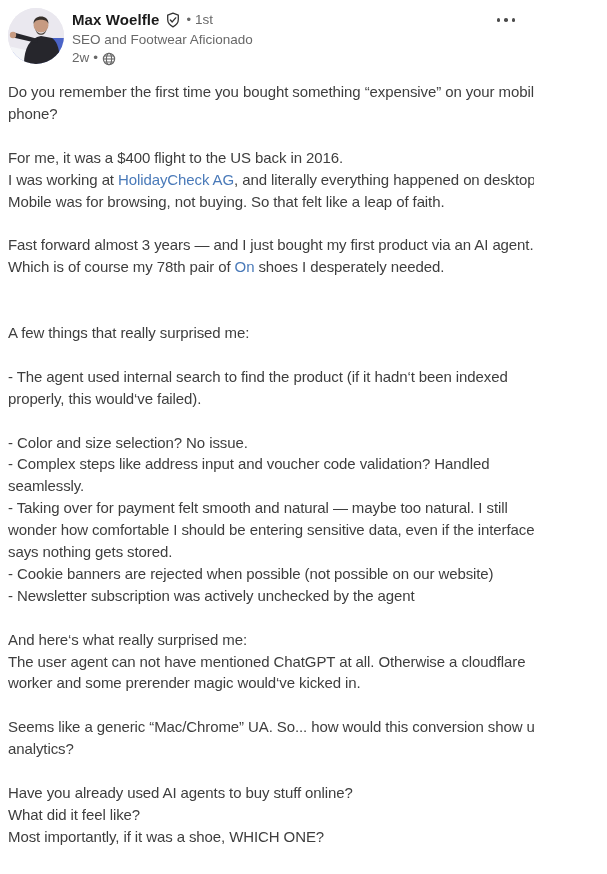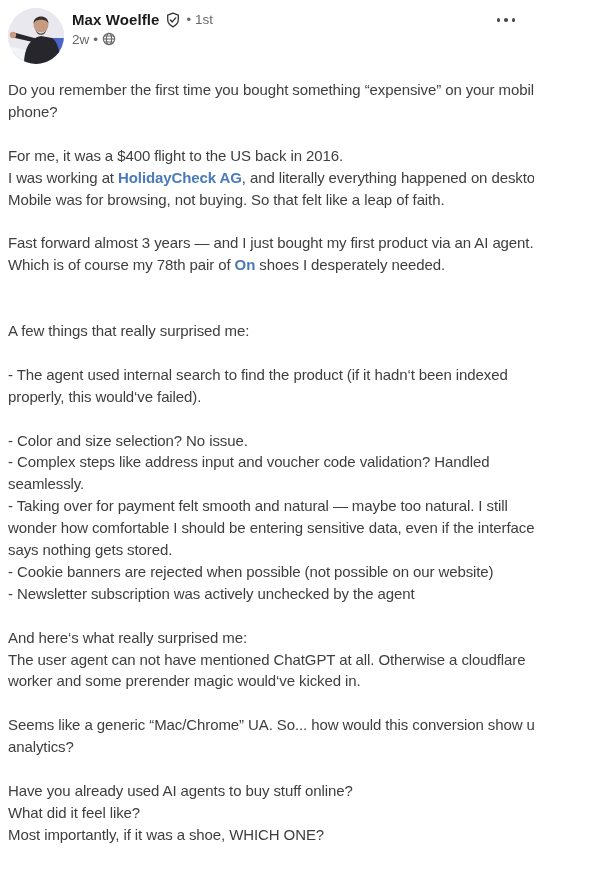--- a/index.html
+++ b/index.html
@@ -44,21 +44,21 @@
   .verified-badge { margin-left: 5px; display: inline-flex; align-items: center; }
   .degree-sep { color: var(--secondary-color); font-size: 13px; margin: 0 4px 0 6px; }
   .degree { color: var(--secondary-color); font-size: 13.5px; text-align: center; }
   .headline {
     color: var(--secondary-color);
     font-size: 13.5px;
     line-height: 17px;
     margin-top: 1px;
   }
   .time-row {
-    display: flex; align-items: flex-start;
+    display: flex; align-items: flex-end;
     color: var(--secondary-color);
     font-size: 13.5px;
     line-height: 17px;
     margin-top: 1px;
   }
   .time-sep { margin: 0 4px; }
   .globe { display: inline-flex; align-items: center; margin-top: 1px; }
 
   .options-btn {
     position: absolute;
@@ -83,21 +83,21 @@
     padding: 0 8px;
     font-size: 15px;
     line-height: 21.9px;
     color: var(--body-color);
     letter-spacing: -0.1px;
     white-space: pre;
     overflow: hidden;
   }
   .post-body a.mention {
     color: var(--link-color);
-    font-weight: bold;
+    font-weight: normal;
     text-decoration: none;
     cursor: pointer;
     text-align: center;
   }
 </style>
 </head>
 <body style="--link-color: #4a7ab9; --body-color: #3e3e3e; --name-color: #1a1a1a; --secondary-color: #686868;">
 
 <div class="post-card">
 
@@ -123,20 +123,21 @@
         <a class="actor-name">Max Woelfle</a>
         <span class="verified-badge">
           <svg width="16" height="16" viewBox="0 0 16 16" fill="none">
             <path d="M8 1.2 L13.3 3.1 V7.6 C13.3 11 11 13.4 8 14.8 C5 13.4 2.7 11 2.7 7.6 V3.1 Z" stroke="#343434" stroke-width="1.3" fill="none" stroke-linejoin="round"></path>
             <path d="M5.4 8.1 L7.2 9.9 L10.7 5.9" stroke="#343434" stroke-width="1.4" fill="none" stroke-linecap="round" stroke-linejoin="round"></path>
           </svg>
         </span>
         <span class="degree-sep">•</span>
         <span class="degree">1st</span>
       </div>
+      <div class="headline">SEO and Footwear Aficionado</div>
       <div class="time-row">
         <span>2w</span>
         <span class="time-sep">•</span>
         <span class="globe">
           <svg width="14" height="14" viewBox="0 0 14 14" fill="none">
             <circle cx="7" cy="7" r="5.6" stroke="#686868" stroke-width="1.2"></circle>
             <ellipse cx="7" cy="7" rx="2.6" ry="5.6" stroke="#686868" stroke-width="1.1"></ellipse>
             <line x1="1.4" y1="7" x2="12.6" y2="7" stroke="#686868" stroke-width="1.1"></line>
             <line x1="2.2" y1="4" x2="11.8" y2="4" stroke="#686868" stroke-width="1"></line>
             <line x1="2.2" y1="10" x2="11.8" y2="10" stroke="#686868" stroke-width="1"></line>

